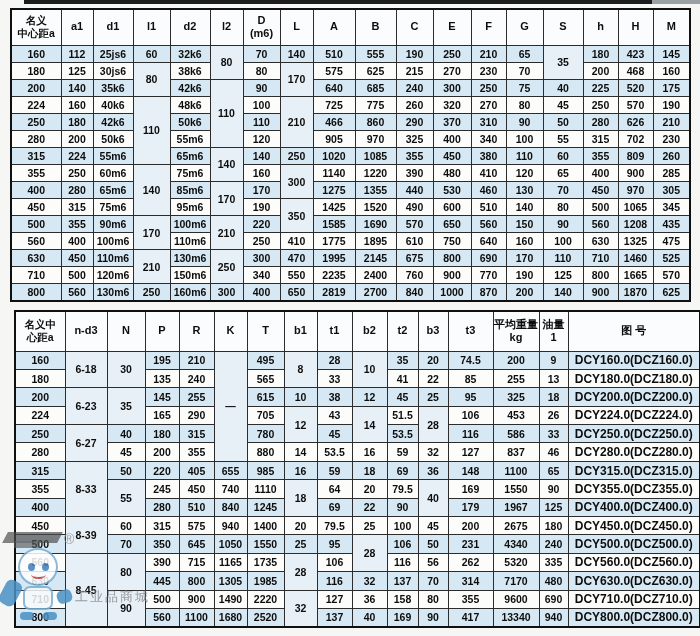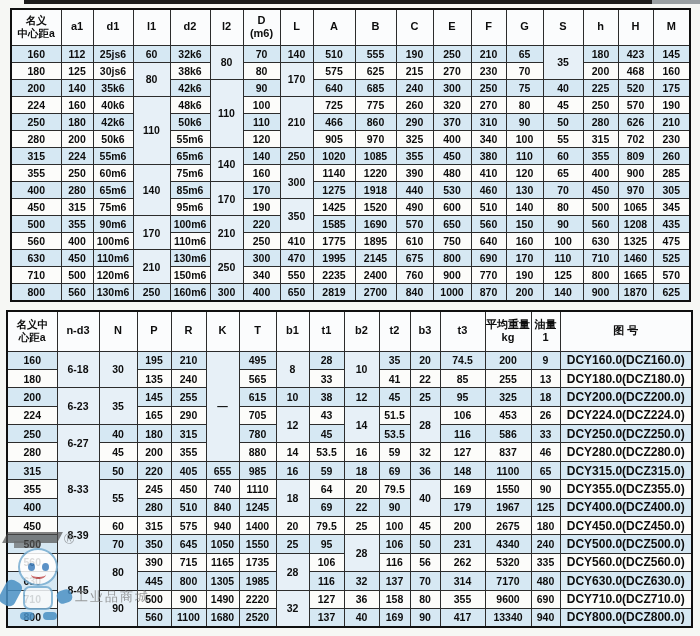--- a/index.html
+++ b/index.html
@@ -4,21 +4,21 @@
 <style>
   *{box-sizing:border-box;margin:0;padding:0}
   html,body{width:700px;height:636px}
   body{font-family:"Liberation Sans","DejaVu Sans",sans-serif;background:#f4f6f3}
   .page{position:relative;width:700px;height:636px;overflow:hidden;background:#f6f7f4}
   .topbar{position:absolute;top:0;left:24px;width:662px;height:4px;background:#1c1c1c}
   .topbar-end{position:absolute;top:0;left:652px;width:48px;height:4px;background:#9aa0a3}
 
   table{border-collapse:collapse;table-layout:fixed;position:absolute;background:#b91c1c;border:2px solid #101010}
   #t1{left:10px;top:8px;width:679px;height:294px}
-  #t2{left:6px;top:310px;width:686px;height:318px}
+  #t2{left:14px;top:310px;width:686px;height:318px}
   th,td{border:1px solid #2c2c2c;text-align:center;vertical-align:middle;font-weight:bold;color:#0d0d0d;overflow:hidden}
   th{white-space:pre-line;background:#fbfcfd;font-size:11px;line-height:1.25}
   #t1 thead tr{height:36px}
   #t2 thead tr{height:40px}
   #t1 th:first-child,#t2 th:first-child{font-size:10.5px}
   #t1 td{font-size:10.5px;height:17px;white-space:nowrap}
   #t2 td{font-size:10.5px;height:18px;white-space:nowrap}
   #t2 td:last-child{font-size:12px}
   tbody tr:nth-child(odd){background:#d6e8f3}
   tbody tr:nth-child(even){background:#fcfcfa}
@@ -242,21 +242,21 @@
           <td>285</td>
         </tr>
         <tr>
           <td>400</td>
           <td>280</td>
           <td>65m6</td>
           <td>85m6</td>
           <td rowspan="2" class="merged">170</td>
           <td>170</td>
           <td>1275</td>
-          <td>1918</td>
+          <td>1355</td>
           <td>440</td>
           <td>530</td>
           <td>460</td>
           <td>130</td>
           <td>70</td>
           <td>450</td>
           <td>970</td>
           <td>305</td>
         </tr>
         <tr>

